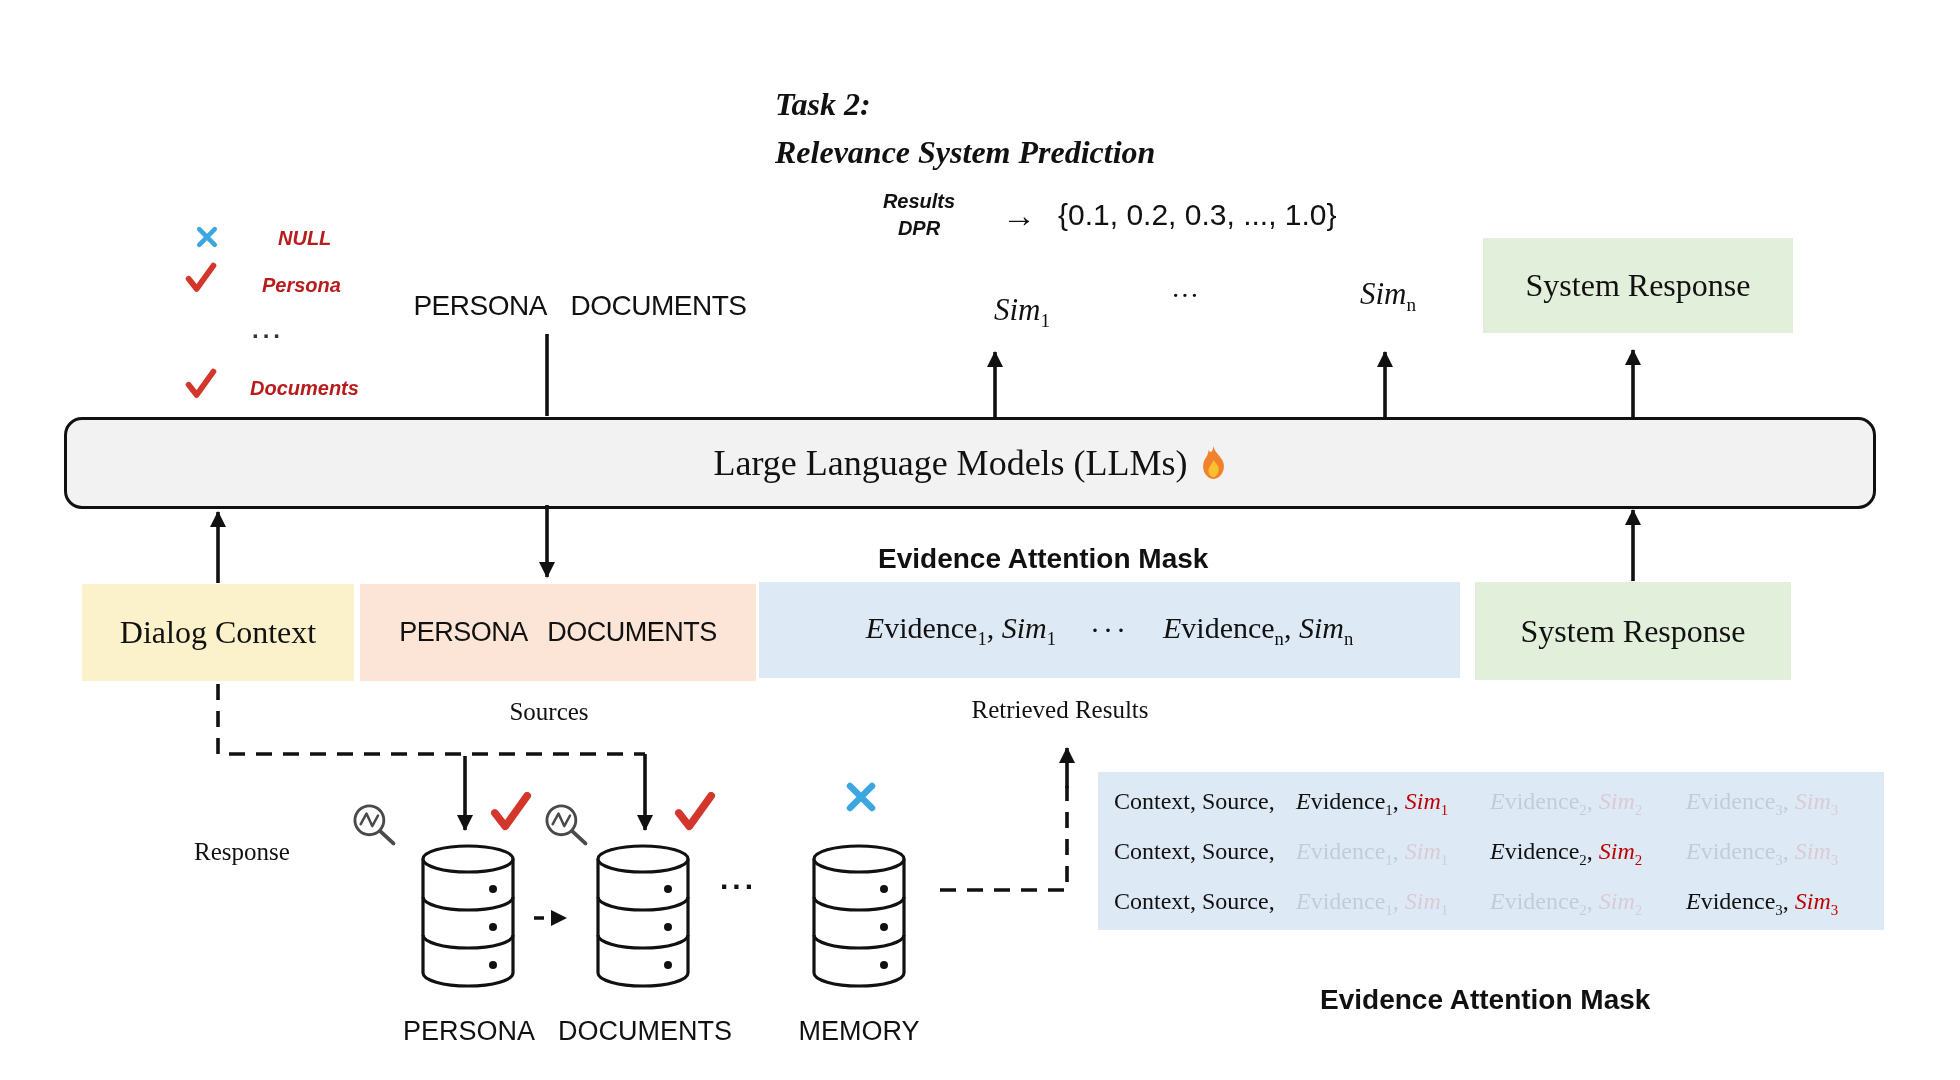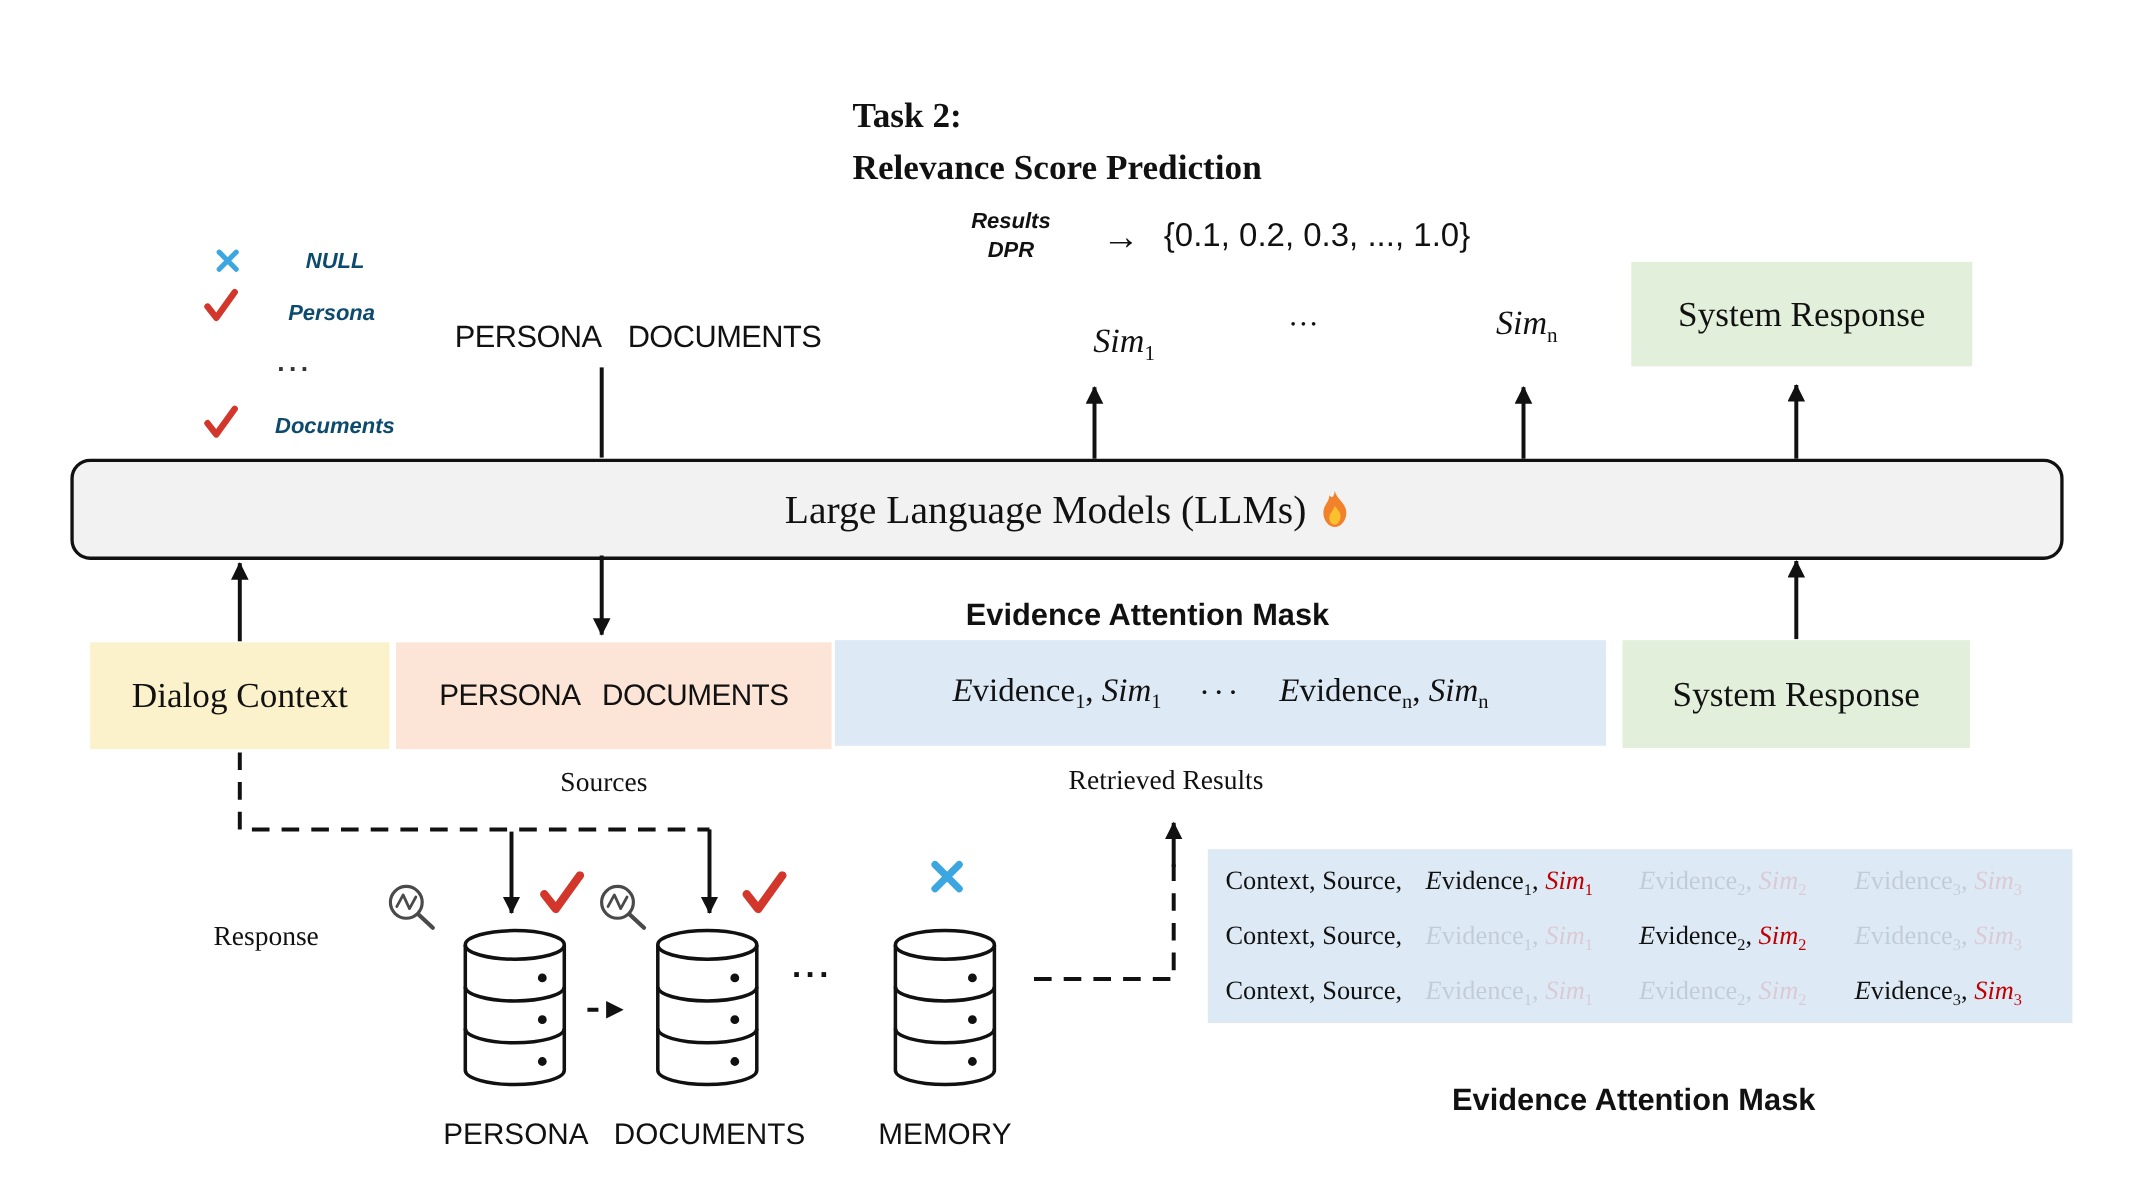--- a/index.html
+++ b/index.html
@@ -1,21 +1,21 @@
 <!DOCTYPE html>
 <html><head>
 <meta charset="utf-8">
 <style>
   html,body{margin:0;padding:0;background:#fff;}
   #stage{position:relative;width:1960px;height:1080px;background:#ffffff;overflow:hidden;
          font-family:"Liberation Serif",serif;color:#111;}
   .abs{position:absolute;}
   .task-title{font-weight:bold;font-size:32px;line-height:48px;white-space:nowrap;}
   .legend-label{font-family:"Liberation Sans",sans-serif;font-weight:bold;font-style:italic;
-                font-size:20px;color:#0c4a6e;white-space:nowrap;}
+                font-size:20px;color:#b91c1c;white-space:nowrap;}
   .legend-dots{font-family:"Liberation Sans",sans-serif;font-weight:bold;font-size:24px;
                letter-spacing:4px;color:#333;}
   .caps-label{font-family:"Liberation Sans",sans-serif;font-size:28px;letter-spacing:-0.5px;
               word-spacing:18px;white-space:nowrap;color:#111;}
   .model-label{font-family:"Liberation Sans",sans-serif;font-weight:bold;font-style:italic;
                font-size:20px;line-height:27px;text-align:center;}
   .arrow-glyph{font-family:"Liberation Sans",sans-serif;font-weight:bold;font-size:34px;}
   .score-set{font-family:"Liberation Sans",sans-serif;font-size:30px;white-space:nowrap;}
   .sim{font-size:31px;white-space:nowrap;}
   .sim i{font-style:italic;}
@@ -64,23 +64,23 @@
 
   <div class="abs" style="left:185px;top:368px;width:32px;height:32px;">
     <svg width="32" height="32" viewBox="0 0 44 42">
         <path d="M5,22 L16,36 L39,4" stroke="#D3362A" stroke-width="8" fill="none" stroke-linecap="round" stroke-linejoin="round"></path>
       </svg>
   </div>
   <div class="abs legend-label" style="left:250px;top:377px;">Documents</div>
 
   <div class="abs caps-label" style="left:408px;top:290px;width:344px;text-align:center;">PERSONA DOCUMENTS</div>
 
-  <div class="abs task-title" style="left:775px;top:80px;">
+  <div class="abs task-title" style="left:775px;top:80px;font-style:italic;">
     <div>Task 2:</div>
-    <div>Relevance Score Prediction</div>
+    <div>Relevance System Prediction</div>
   </div>
 
   <div class="abs model-label" style="left:843px;top:188px;width:152px;">
     <div>Results</div>
     <div>DPR</div>
   </div>
   <div class="abs arrow-glyph" style="left:1002px;top:196px;">→</div>
   <div class="abs score-set" style="left:1058px;top:198px;">{0.1, 0.2, 0.3, ..., 1.0}</div>
 
   <div class="abs sim" style="left:940px;top:276px;width:110px;text-align:right;margin-top:16px;">

